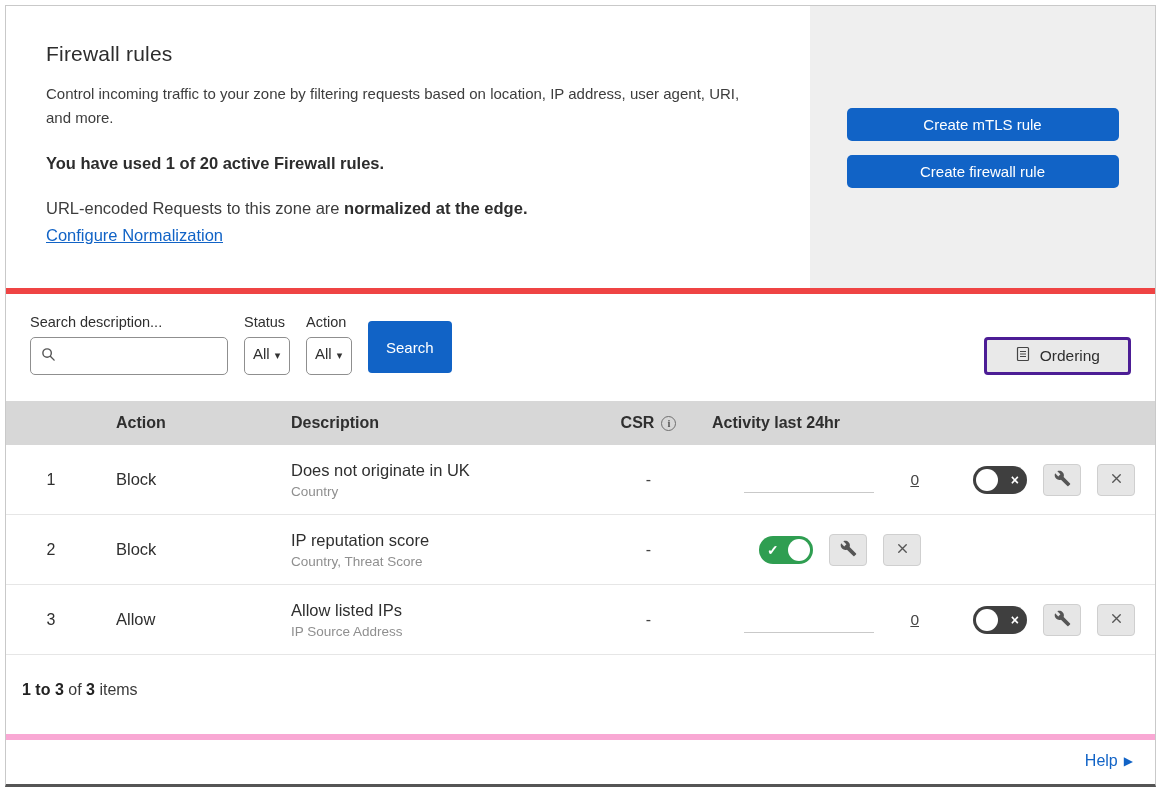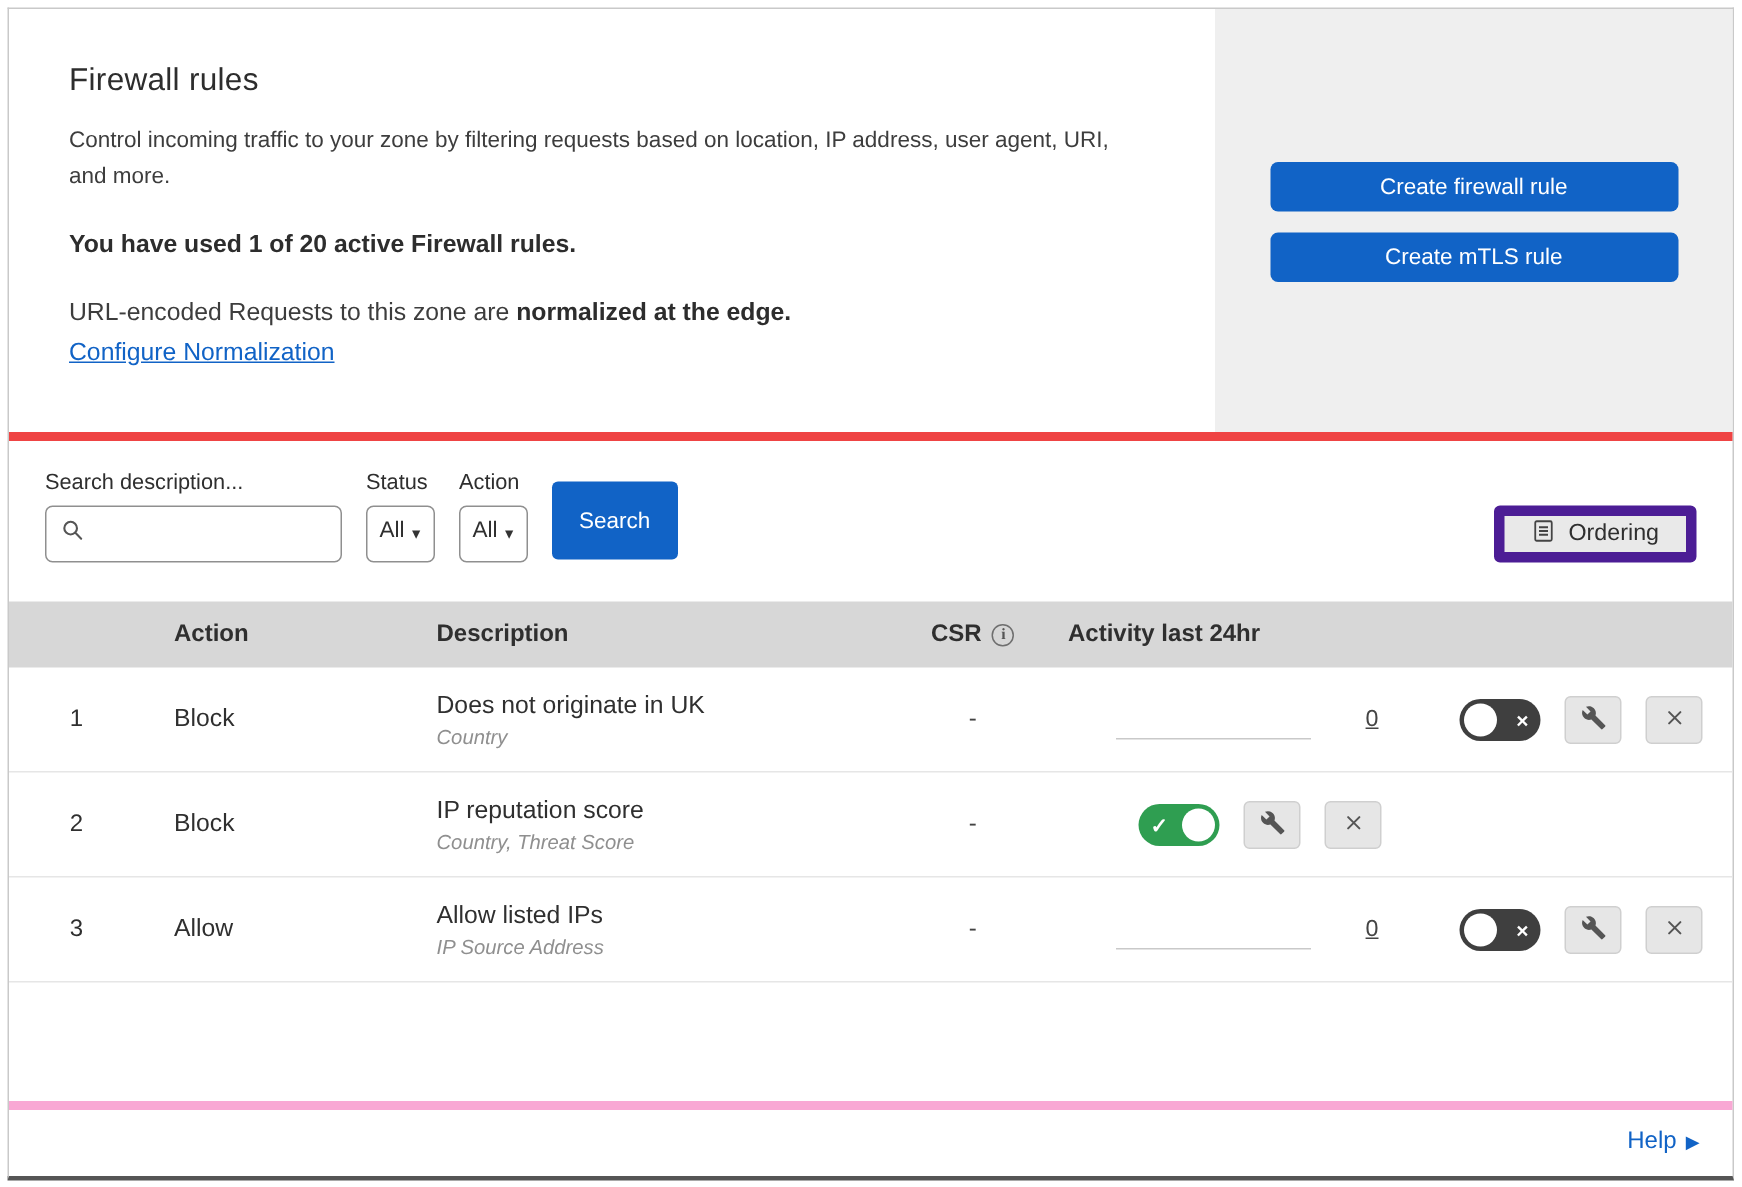--- a/index.html
+++ b/index.html
@@ -32,34 +32,34 @@
 
   
   .filters { display:flex; align-items:flex-end; padding:20px 24px 26px 24px; gap:16px; }
   .fgroup { display:flex; flex-direction:column; gap:7px; }
   .flabel { font-size:14.5px; color:#2f2f2f; }
   .search-box { width:198px; height:38px; border:1px solid #8f8f8f; border-radius:5px; display:flex; align-items:center; padding:0 10px; background:#fff; }
   .search-box input { border:none; outline:none; width:150px; font-size:15px; font-family:"Liberation Sans", sans-serif; margin-left:8px; }
   .dropdown { height:38px; min-width:46px; border:1px solid #8f8f8f; border-radius:5px; background:#fff; display:flex; align-items:flex-end; gap:5px; padding:12px 8px; font-size:15px; color:#2f2f2f; cursor:pointer; font-family:"Liberation Sans", sans-serif; }
   .dropdown .caret { font-size:11px; color:#333; }
   .btn-search { height:52px; padding:0 18px; margin-bottom:2px; border:none; border-radius:4px; background:var(--accent,#1163c6); color:#fff; font-size:15px; cursor:pointer; font-family:"Liberation Sans", sans-serif; }
-  .btn-ordering { margin-left:auto; height:38px; padding:0 18px; border:7px solid #4c1d95; border-radius:4px; background:#e9e9e9; color:#2f2f2f; font-size:15.5px; display:flex; align-items:center; gap:9px; cursor:pointer; font-family:"Liberation Sans", sans-serif; }
+  .btn-ordering { margin-left:auto; height:38px; padding:0 28px; border:3px solid #4c1d95; border-radius:4px; background:#e9e9e9; color:#2f2f2f; font-size:15.5px; display:flex; align-items:center; gap:9px; cursor:pointer; font-family:"Liberation Sans", sans-serif; }
 
   
   .grid { display:grid; grid-template-columns:90px 175px 330px 95px 245px 1fr; align-items:center; }
   .thead { background:#d7d7d7; height:44px; font-weight:bold; font-size:16px; color:#2f2f2f; }
   .thead .cell { display:flex; align-items:center; }
   .cell.pad { padding-left:20px; }
   .cell.center { justify-content:center; text-align:right; }
   .info-i { display:inline-flex; width:15px; height:15px; border:1px solid #6f6f6f; border-radius:50%; color:#555; font-size:10.5px; align-items:center; justify-content:center; margin-left:7px; font-family:"Liberation Serif", serif; }
   .t-row { height:70px; border-bottom:1px solid #e6e6e6; }
   .num { text-align:center; font-size:16px; color:#2f2f2f; }
   .action-txt { font-size:16.5px; color:#2f2f2f; }
   .desc-main { font-size:16.5px; color:#2f2f2f; }
-  .desc-sub { font-size:13.5px; color:#8f8f8f; margin-top:4px;font-style:italic; }
+  .desc-sub { font-size:13.5px; color:#8f8f8f; margin-top:4px; }
   .csr-cell { text-align:center; font-size:16px; color:#444; }
   .activity-cell { display:flex; align-items:center; padding-left:48px; padding-right:22px; }
   .spark { width:130px; height:34px; position:relative; display:flex; align-items:flex-end; }
   .spark.flat::after { content:""; position:absolute; left:0; right:0; bottom:4px; height:1px; background:#c9c9c9; }
   .count-link { margin-left:auto; font-size:15.5px; color:#444; text-decoration:underline; cursor:pointer; }
   .controls-cell { display:flex; align-items:center; justify-content:flex-end; gap:16px; padding-right:20px; }
   .toggle { position:relative; width:54px; height:28px; border-radius:14px; background:var(--toggle-off,#3f3f3f); cursor:pointer; flex:none; }
   .toggle .knob { position:absolute; top:3px; left:3px; width:22px; height:22px; border-radius:50%; background:#fff; transition:left .1s; }
   .toggle .state { position:absolute; top:50%; transform:translateY(-50%); color:#fff; font-size:14px; font-weight:bold; line-height:1; }
   .toggle .state.off-mark { right:8px; }
@@ -83,22 +83,22 @@
 
   <div class="top">
     <div class="top-left">
       <div class="page-title">Firewall rules</div>
       <div class="page-desc">Control incoming traffic to your zone by filtering requests based on location, IP address, user agent, URI, and more.</div>
       <div class="usage">You have used 1 of 20 active Firewall rules.</div>
       <div class="norm"><span>URL-encoded Requests to this zone are </span><b>normalized at the edge.</b></div>
       <a class="cfg-link">Configure Normalization</a>
     </div>
     <div class="top-right">
+      <button class="btn-primary">Create mTLS rule</button>
       <button class="btn-primary">Create firewall rule</button>
-      <button class="btn-primary">Create mTLS rule</button>
     </div>
   </div>
 
   <div class="filters">
     <div class="fgroup">
       <div class="flabel">Search description...</div>
       <div class="search-box">
         <span>
           <svg width="15" height="15" viewBox="0 0 16 16">
               <circle cx="6.5" cy="6.5" r="4.5" fill="none" stroke="#555" stroke-width="1.5"></circle>
@@ -228,20 +228,23 @@
             </svg></span>
       </button>
       <button class="icon-btn">
         <span><svg width="15" height="15" viewBox="0 0 24 24">
               <path d="M6 6l12 12M18 6L6 18" stroke="#555" stroke-width="2.2" stroke-linecap="round"></path>
             </svg></span>
       </button>
     </div>
   </div>
 
+  <div class="tfoot">
+    <b>1 to 3</b><span> of </span><b>3</b><span> items</span>
+  </div>
 
   <div class="helpbar">
     <a class="help-link">
       <span>Help</span>
       <span class="tri">▶</span>
     </a>
   </div>
 
 </div>
 

